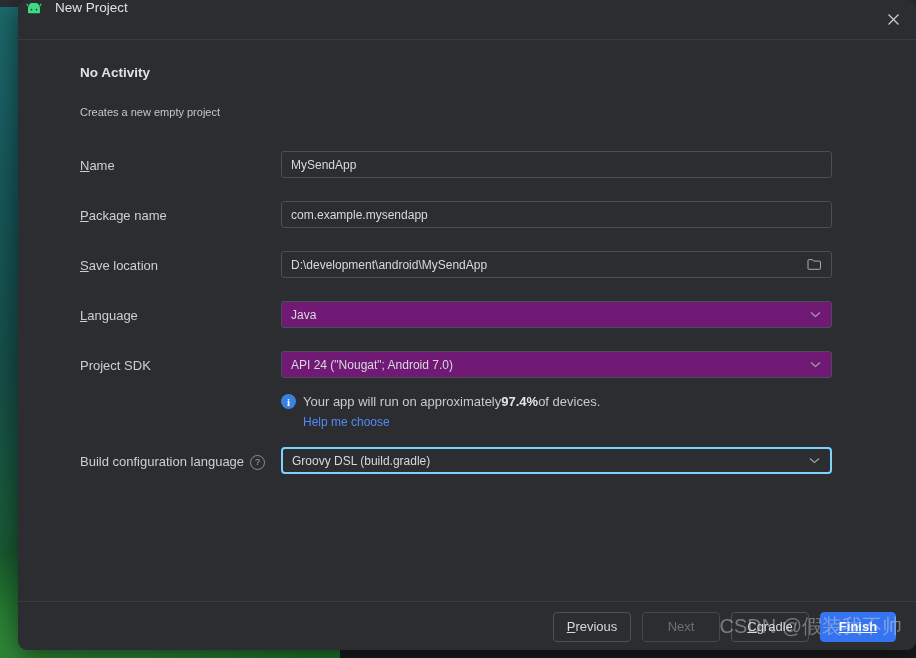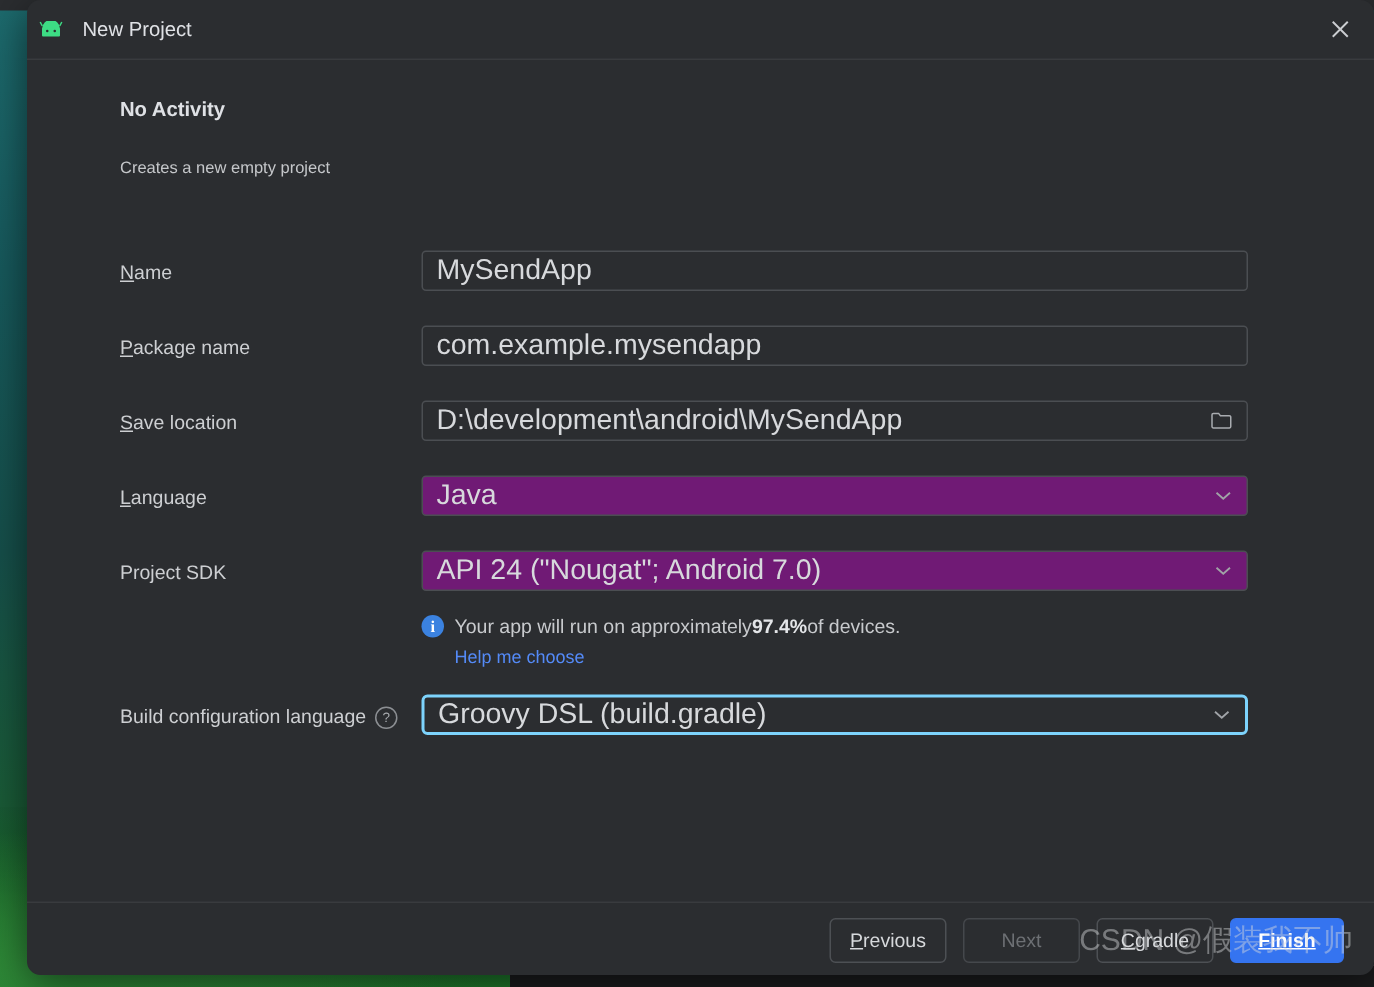--- a/index.html
+++ b/index.html
@@ -114,21 +114,20 @@
     box-shadow: 0 6px 28px rgba(0,0,0,0.55);
     overflow: hidden;
   }
 
   
   #titlebar {
     position: relative;
     height: 39px;
     border-bottom: 1px solid #393b3e;
     display: flex;
-    align-items: center;
   }
   #titlebar-icon {
     margin-left: 7px;
     width: 18px;
     height: 18px;
     display: flex;
     align-items: center;
     justify-content: center;
   }
   #titlebar-title {
@@ -169,21 +168,21 @@
     position: absolute;
     left: 62px;
     top: 66px;
     color: #c5c7ca;
     font-size: 11px;
   }
 
   .form {
     position: absolute;
     left: 0;
-    top: 120px;
+    top: 104px;
     right: 0;
   }
   .row {
     position: relative;
     height: 50px;
   }
   .row-label {
     position: absolute;
     left: 62px;
     top: 14px;
@@ -197,21 +196,21 @@
     position: absolute;
     left: 263px;
     width: 551px;
     height: 27px;
     top: 7px;
     background: #2b2d30;
     border: 1px solid #4b4e52;
     border-radius: 3px;
     box-sizing: border-box;
     color: #d7d9dc;
-    font-size: 19px;
+    font-size: 12px;
     display: flex;
     align-items: center;
     padding: 0 9px;
   }
   .field.combo {
     background: #701a75;
     border-color: #4b4e52;
   }
   .field.focused {
     border: 2px solid #7dd3fc;

